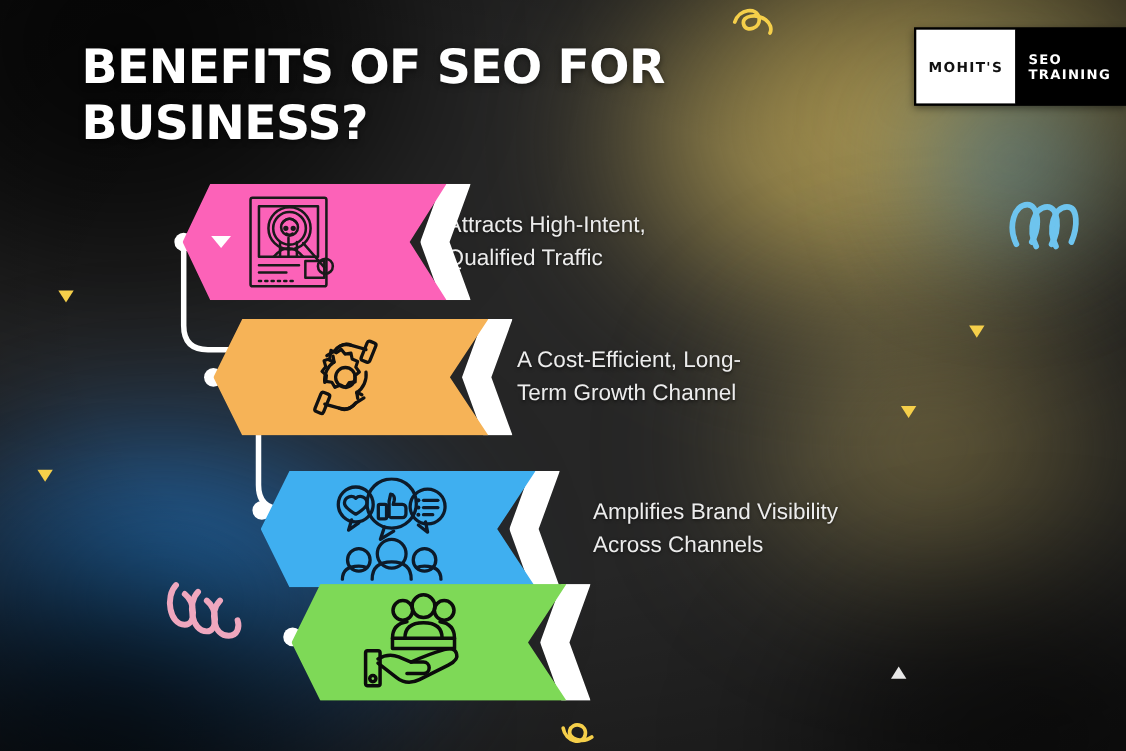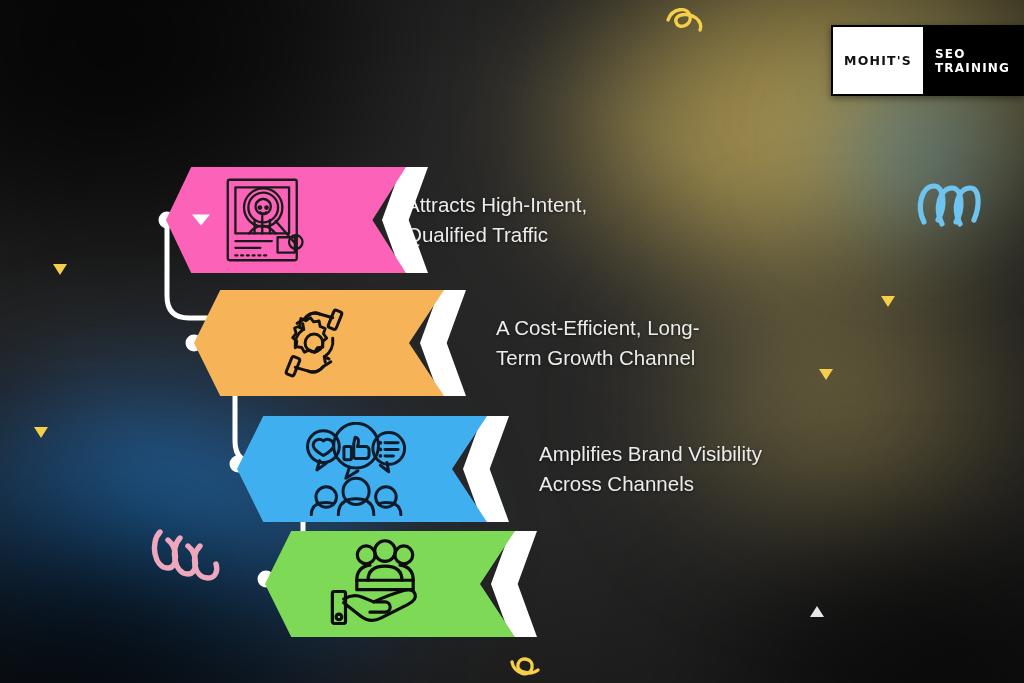--- a/index.html
+++ b/index.html
@@ -136,20 +136,21 @@
   <svg class="deco" style="left:506px;top:652px" width="44" height="32" viewBox="0 0 44 32">
     <path d="M6 10 C8 22, 24 26, 26 16 C28 6, 14 4, 12 12 C10 20, 24 24, 32 18" fill="none" stroke="#F5CF4A" stroke-width="3.4" stroke-linecap="round"></path>
   </svg>
 
   <div class="deco tri-dn" style="left:53px;top:264px"></div>
   <div class="deco tri-dn" style="left:34px;top:427px"></div>
   <div class="deco tri-dn" style="left:881px;top:296px"></div>
   <div class="deco tri-dn" style="left:819px;top:369px"></div>
   <div class="deco tri-up" style="left:810px;top:606px"></div>
 
+  <div id="title">BENEFITS OF SEO FOR BUSINESS?</div>
 
   <div id="logo">
     <div class="lot">MOHIT'S</div>
     <div class="lright">SEO TRAINING</div>
   </div>
 
   <svg id="connector">
     <path d="M167 221 L167 296 Q167 318 189 318 L213 318 Q235 318 235 340 L235 441 Q235 463 257 463 L281 463 Q303 463 303 485 L303 580" fill="none" stroke="#ffffff" stroke-width="5" stroke-linecap="round" stroke-linejoin="round"></path>
     <circle cx="167" cy="220" r="8.5" fill="#ffffff"></circle>
     <circle cx="194" cy="343" r="8.5" fill="#ffffff"></circle>
@@ -205,25 +206,25 @@
             <path d="M40 21 q6 -8 16 -5 l14 4"></path>
             <path d="M56 16 q-8 -4 -16 5 l-8 5"></path>
             <rect x="68" y="12" width="9" height="20" rx="2.4" transform="rotate(22 72 22)"></rect>
             <path d="M60 72 q-6 8 -16 5 l-14 -4"></path>
             <path d="M44 77 q8 4 16 -5 l8 -5"></path>
             <rect x="23" y="62" width="9" height="20" rx="2.4" transform="rotate(22 28 72)"></rect>
           </g>
         </svg>
       </div>
     </div>
-    <div class="caption" style="margin-left:52px;">A Cost-Efficient, Long-
+    <div class="caption" style="margin-left:26px;">A Cost-Efficient, Long-
 Term Growth Channel</div>
   </div>
 
-  <div class="row" style="left:237px;top:416px;">
+  <div class="row" style="left:237px;top:428px;">
     <div class="banner" style="width:250px;">
       <div class="wchev"></div>
       <div class="shape" style="background:#3FAFF0;"></div>
       <div class="iconwrap" style="left:58px;width:124px;">
         <svg width="112" height="94" viewBox="0 0 120 100">
           <g fill="none" stroke="#0d1b2a" stroke-width="3.2" stroke-linecap="round" stroke-linejoin="round">
             <circle cx="24" cy="26" r="17"></circle>
             <path d="M20 41 l-3 10 l10 -7"></path>
             <path d="M24 20 a6.5 6.5 0 0 1 11 4.5 c0 5 -11 11 -11 11 s-11 -6 -11 -11 a6.5 6.5 0 0 1 11 -4.5z"></path>
             <circle cx="94" cy="28" r="17"></circle>

